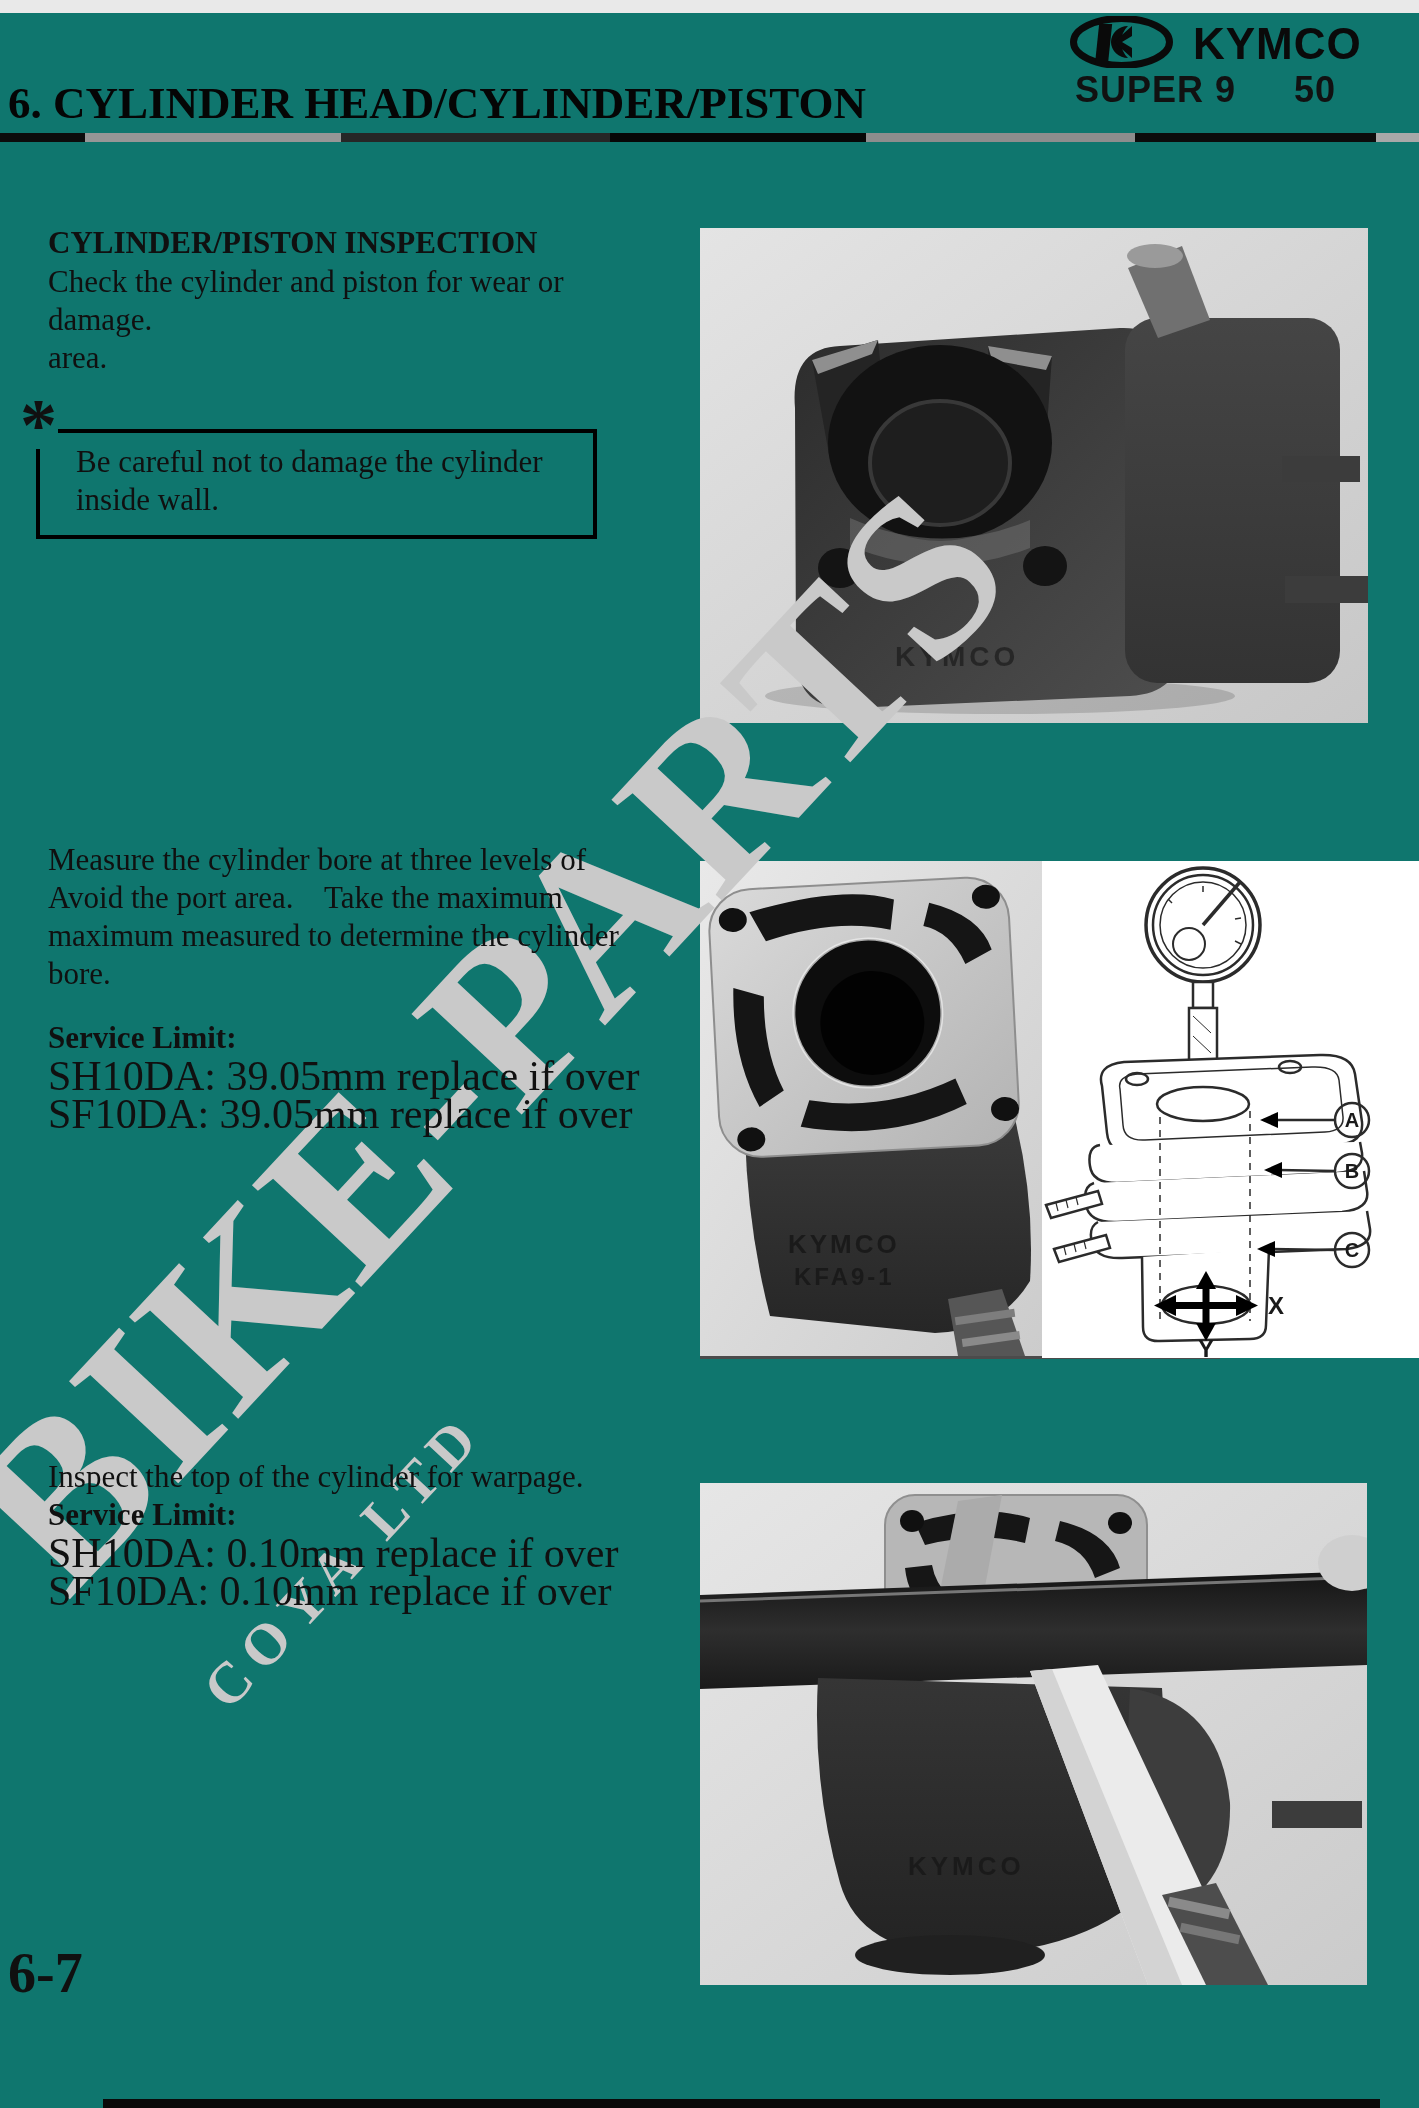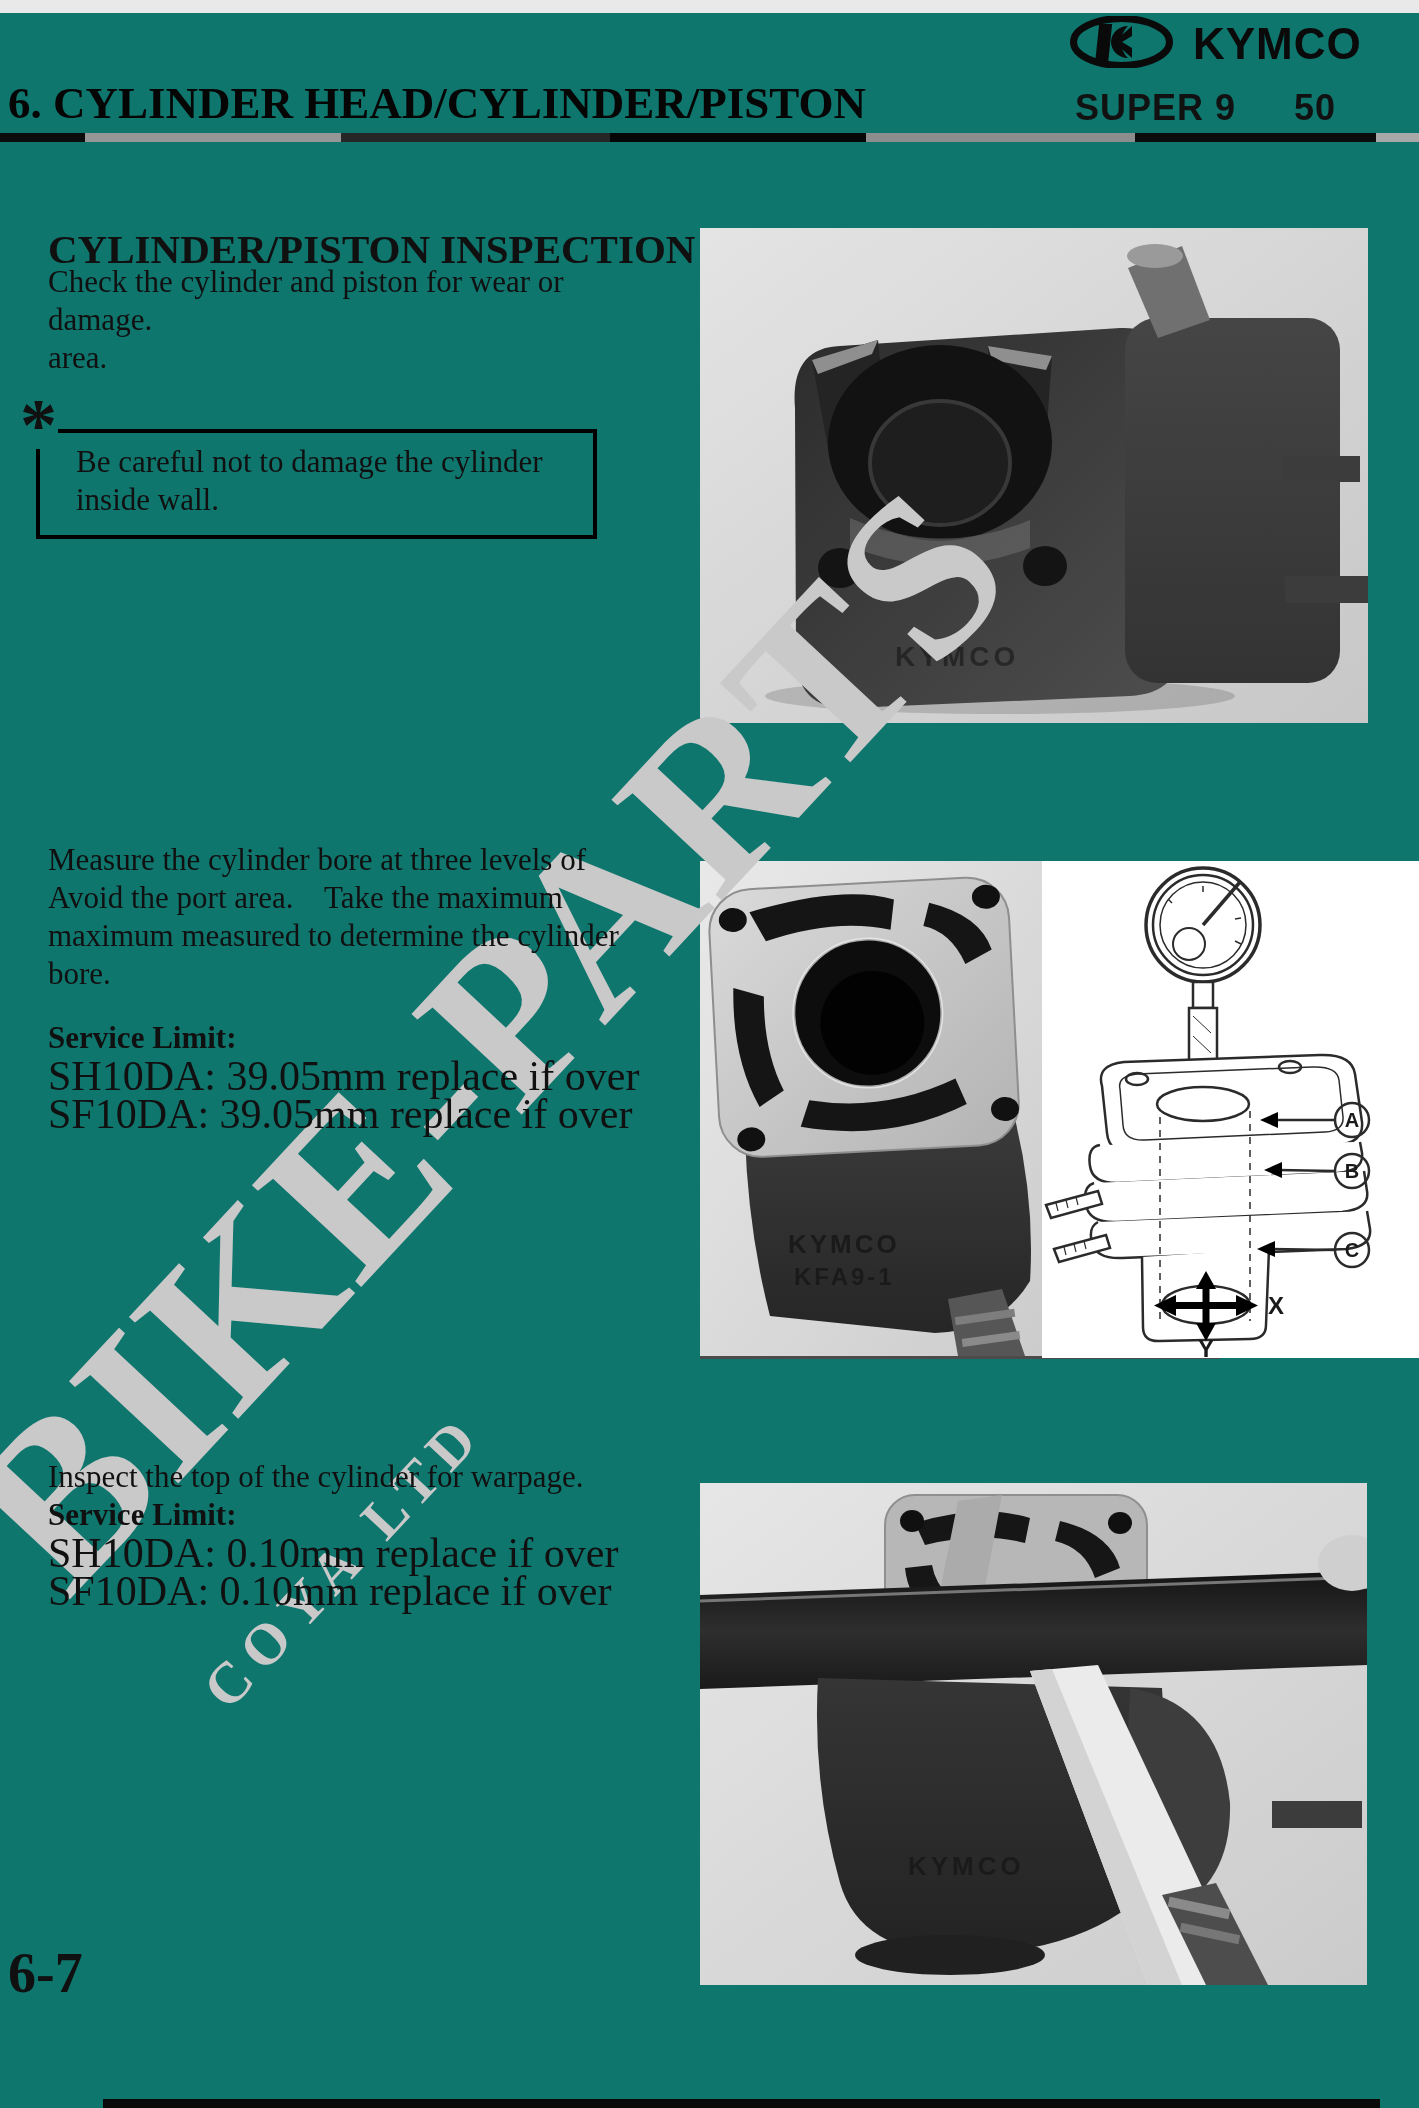--- a/index.html
+++ b/index.html
@@ -24,21 +24,21 @@
   }
   .header-rule {
     left:0; top:120px; width:1419px; height:9px;
     background:linear-gradient(90deg,
       #0c0c0c 0%, #0c0c0c 6%, #969696 6%, #969696 24%, #262626 24%, #262626 43%,
       #070707 43%, #070707 61%, #8d8d8d 61%, #8d8d8d 80%, #0c0c0c 80%, #0c0c0c 97%,
       #a8a8a8 97%, #a8a8a8 100%);
   }
 
   
-  .sec-heading { font-weight:bold; font-size:41px; white-space:pre;text-align:right; }
+  .sec-heading { font-weight:bold; font-size:31px; white-space:pre;text-align:right; }
   .line { white-space:pre; font-size:31px; line-height:38px; }
   .sl-label { font-weight:bold; font-size:31px; line-height:38px; white-space:pre; }
   .limit-line { white-space:pre; font-size:42px; line-height:38px; }
 
   .note-asterisk { font-size:74px; line-height:60px; font-weight:bold; }
   .note-box {
     left:58px; top:416px; width:501px; height:92px;
     border:4px solid #000; border-left:none;
     padding:10px 16px 0 18px;
   }
@@ -78,21 +78,21 @@
       <ellipse cx="51.5" cy="26" rx="48" ry="23.5" fill="none" stroke="#0a0a0a" stroke-width="7"></ellipse>
       <rect x="30" y="8" width="13" height="40" fill="#0a0a0a" transform="skewX(-6)"></rect>
       <path d="M58 10 A 17 16 0 1 0 58 42 A 22 22 0 0 1 58 10 Z" fill="#0a0a0a"></path>
       <polygon points="44,26 62,10 62,20 52,26 62,32 62,42" fill="#0a0a0a"></polygon>
     </svg>
   </div>
   <div class="abs brand-text" style="left:1193px; top:6px;">KYMCO</div>
 
   <div class="abs page-title z-text" style="left:8px; top:64px;">6. CYLINDER HEAD/CYLINDER/PISTON</div>
 
-  <div class="abs model-line z-text" style="left:1075px; top:74px;">
+  <div class="abs model-line z-text" style="left:1075px; top:56px;">
     <span>SUPER 9</span>
     <span>50</span>
   </div>
 
   <div class="abs header-rule"></div>
 
   <div class="abs sec-heading z-text" style="left:48px; top:212px;">CYLINDER/PISTON INSPECTION</div>
 
   <div class="abs z-text" style="left:48px; top:250px;">
 

